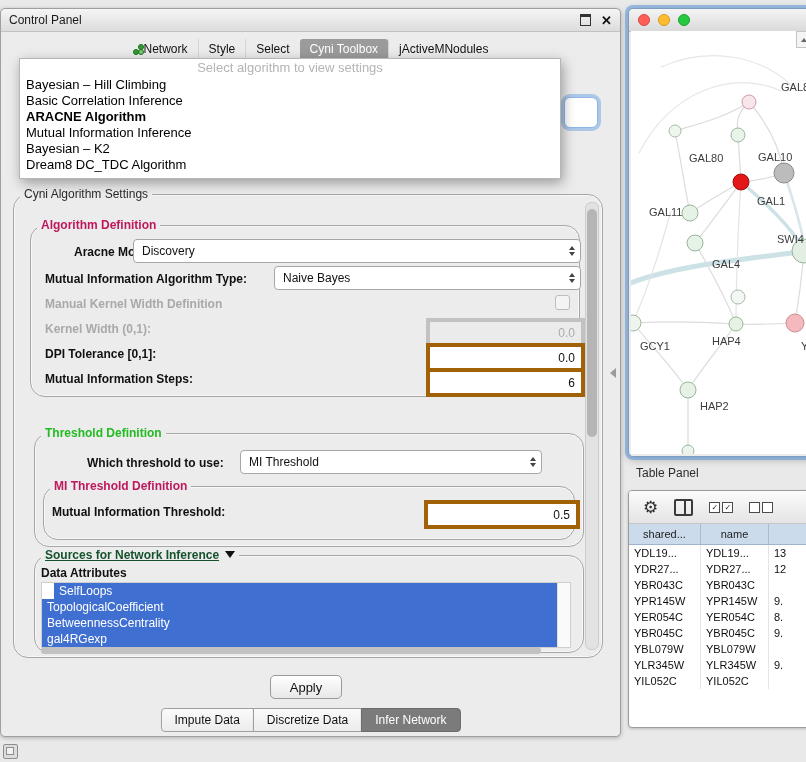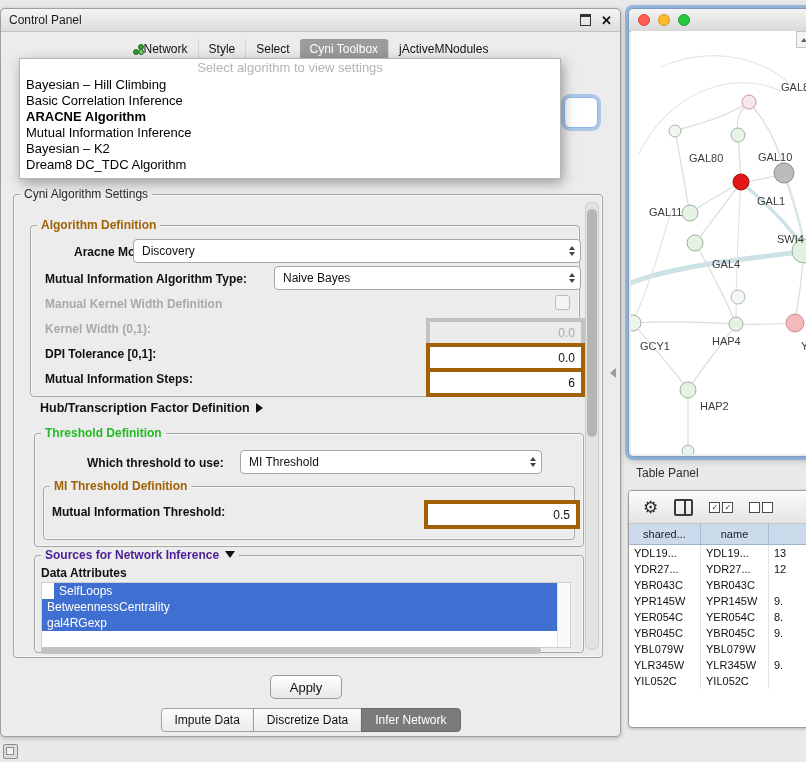--- a/index.html
+++ b/index.html
@@ -29,26 +29,26 @@
   .algo-popup{position:absolute;left:18px;top:49px;width:540px;background:#fff;border:1px solid #b6b6b6;
               box-shadow:2px 4px 12px rgba(0,0,0,.35);z-index:30;padding-bottom:5px;}
   .algo-placeholder{height:18px;line-height:18px;text-align:center;color:#b4b4b4;font-size:13px;}
   .algo-item{font-size:13px;line-height:16px;padding:0 6px;color:#000;}
   .algo-item.selected{font-weight:700;}
 
   .focus-button{position:absolute;left:563px;top:88px;width:32px;height:29px;background:#fff;
                 border:1px solid #8fb6e4;border-radius:6px;box-shadow:0 0 0 3px rgba(120,170,230,.55);z-index:5;}
 
   
-  .grp{position:absolute;border:1px solid #a6a6a6;border-radius:4px;box-shadow:inset 0 0 0 1px rgba(255,255,255,.6);}
+  .grp{position:absolute;border:1px solid #a6a6a6;border-radius:15px;box-shadow:inset 0 0 0 1px rgba(255,255,255,.6);}
   .grp-title{position:absolute;top:-8px;left:6px;background:#ececec;padding:0 4px;font-size:12px;white-space:nowrap;}
   .t-black{color:#2a2a2a;}
-  .t-blue{color:#a16207;font-weight:700;}
+  .t-blue{color:#be185d;font-weight:700;}
   .t-green{color:#22bb22;font-weight:700;}
-  .t-bold{color:#4c1d95;font-weight:700;}
+  .t-bold{color:#14532d;font-weight:700;text-decoration:underline;}
 
   .lbl{position:absolute;font-size:12px;font-weight:700;color:#111;white-space:nowrap;}
   .lbl.disabled{color:#a9a9a9;}
 
   .combo{position:absolute;background:#fff;border:1px solid #a6a6a6;border-radius:4px;font-size:12px;
          display:flex;align-items:center;padding-left:8px;color:#111;}
   .combo .arrows{position:absolute;right:5px;top:0;bottom:0;display:flex;flex-direction:column;justify-content:center;gap:2px;}
   .tri-up{width:0;height:0;border-left:3.5px solid transparent;border-right:3.5px solid transparent;border-bottom:4.5px solid #444;}
   .tri-down{width:0;height:0;border-left:3.5px solid transparent;border-right:3.5px solid transparent;border-top:4.5px solid #444;}
 
@@ -205,23 +205,20 @@
         <div class="field" style="left:395px;top:117px;width:145px;height:21px;">
           <span>0.0</span>
         </div>
 
         <span class="lbl" style="left:14px;top:146px;">Mutual Information Steps:</span>
         <div class="field" style="left:395px;top:142px;width:145px;height:21px;">
           <span>6</span>
         </div>
       </div>
 
-      <div class="lbl" style="left:26px;top:206px;font-size:12.5px;">
-        <span>Hub/Transcription Factor Definition</span><span class="tri-right"></span>
-      </div>
 
       <div class="grp" style="left:20px;top:238px;width:548px;height:112px;">
         <span class="grp-title t-green">Threshold Definition</span>
 
         <span class="lbl" style="left:52px;top:22px;">Which threshold to use:</span>
         <div class="combo" style="left:205px;top:16px;width:292px;height:22px;">
           <span>MI Threshold</span>
           <span class="arrows">
               <span class="tri-up"></span>
               <span class="tri-down"></span>
@@ -238,20 +235,21 @@
       </div>
 
       <div class="grp" style="left:20px;top:360px;width:548px;height:96px;">
         <span class="grp-title t-bold">
           <span>Sources for Network Inference</span><span class="tri-down-b"></span>
         </span>
         <span class="lbl" style="left:6px;top:10px;">Data Attributes</span>
         <div class="attr-list" style="left:6px;top:26px;width:528px;height:64px;">
           <div>
               <div class="attr-item" style="background: rgb(63, 111, 209); margin-left: 12px;">SelfLoops</div>
+              <div class="attr-item" style="background: rgb(63, 111, 209);">TopologicalCoefficient</div>
               <div class="attr-item" style="background: rgb(63, 111, 209);">BetweennessCentrality</div>
               <div class="attr-item" style="background: rgb(63, 111, 209);">gal4RGexp</div>
             </div>
           <span class="list-scroll"></span>
         </div>
         <span class="h-scroll-thumb" style="left:6px;top:91px;width:500px;"></span>
       </div>
 
       <div class="v-scroll">
         <span class="v-thumb"></span>

